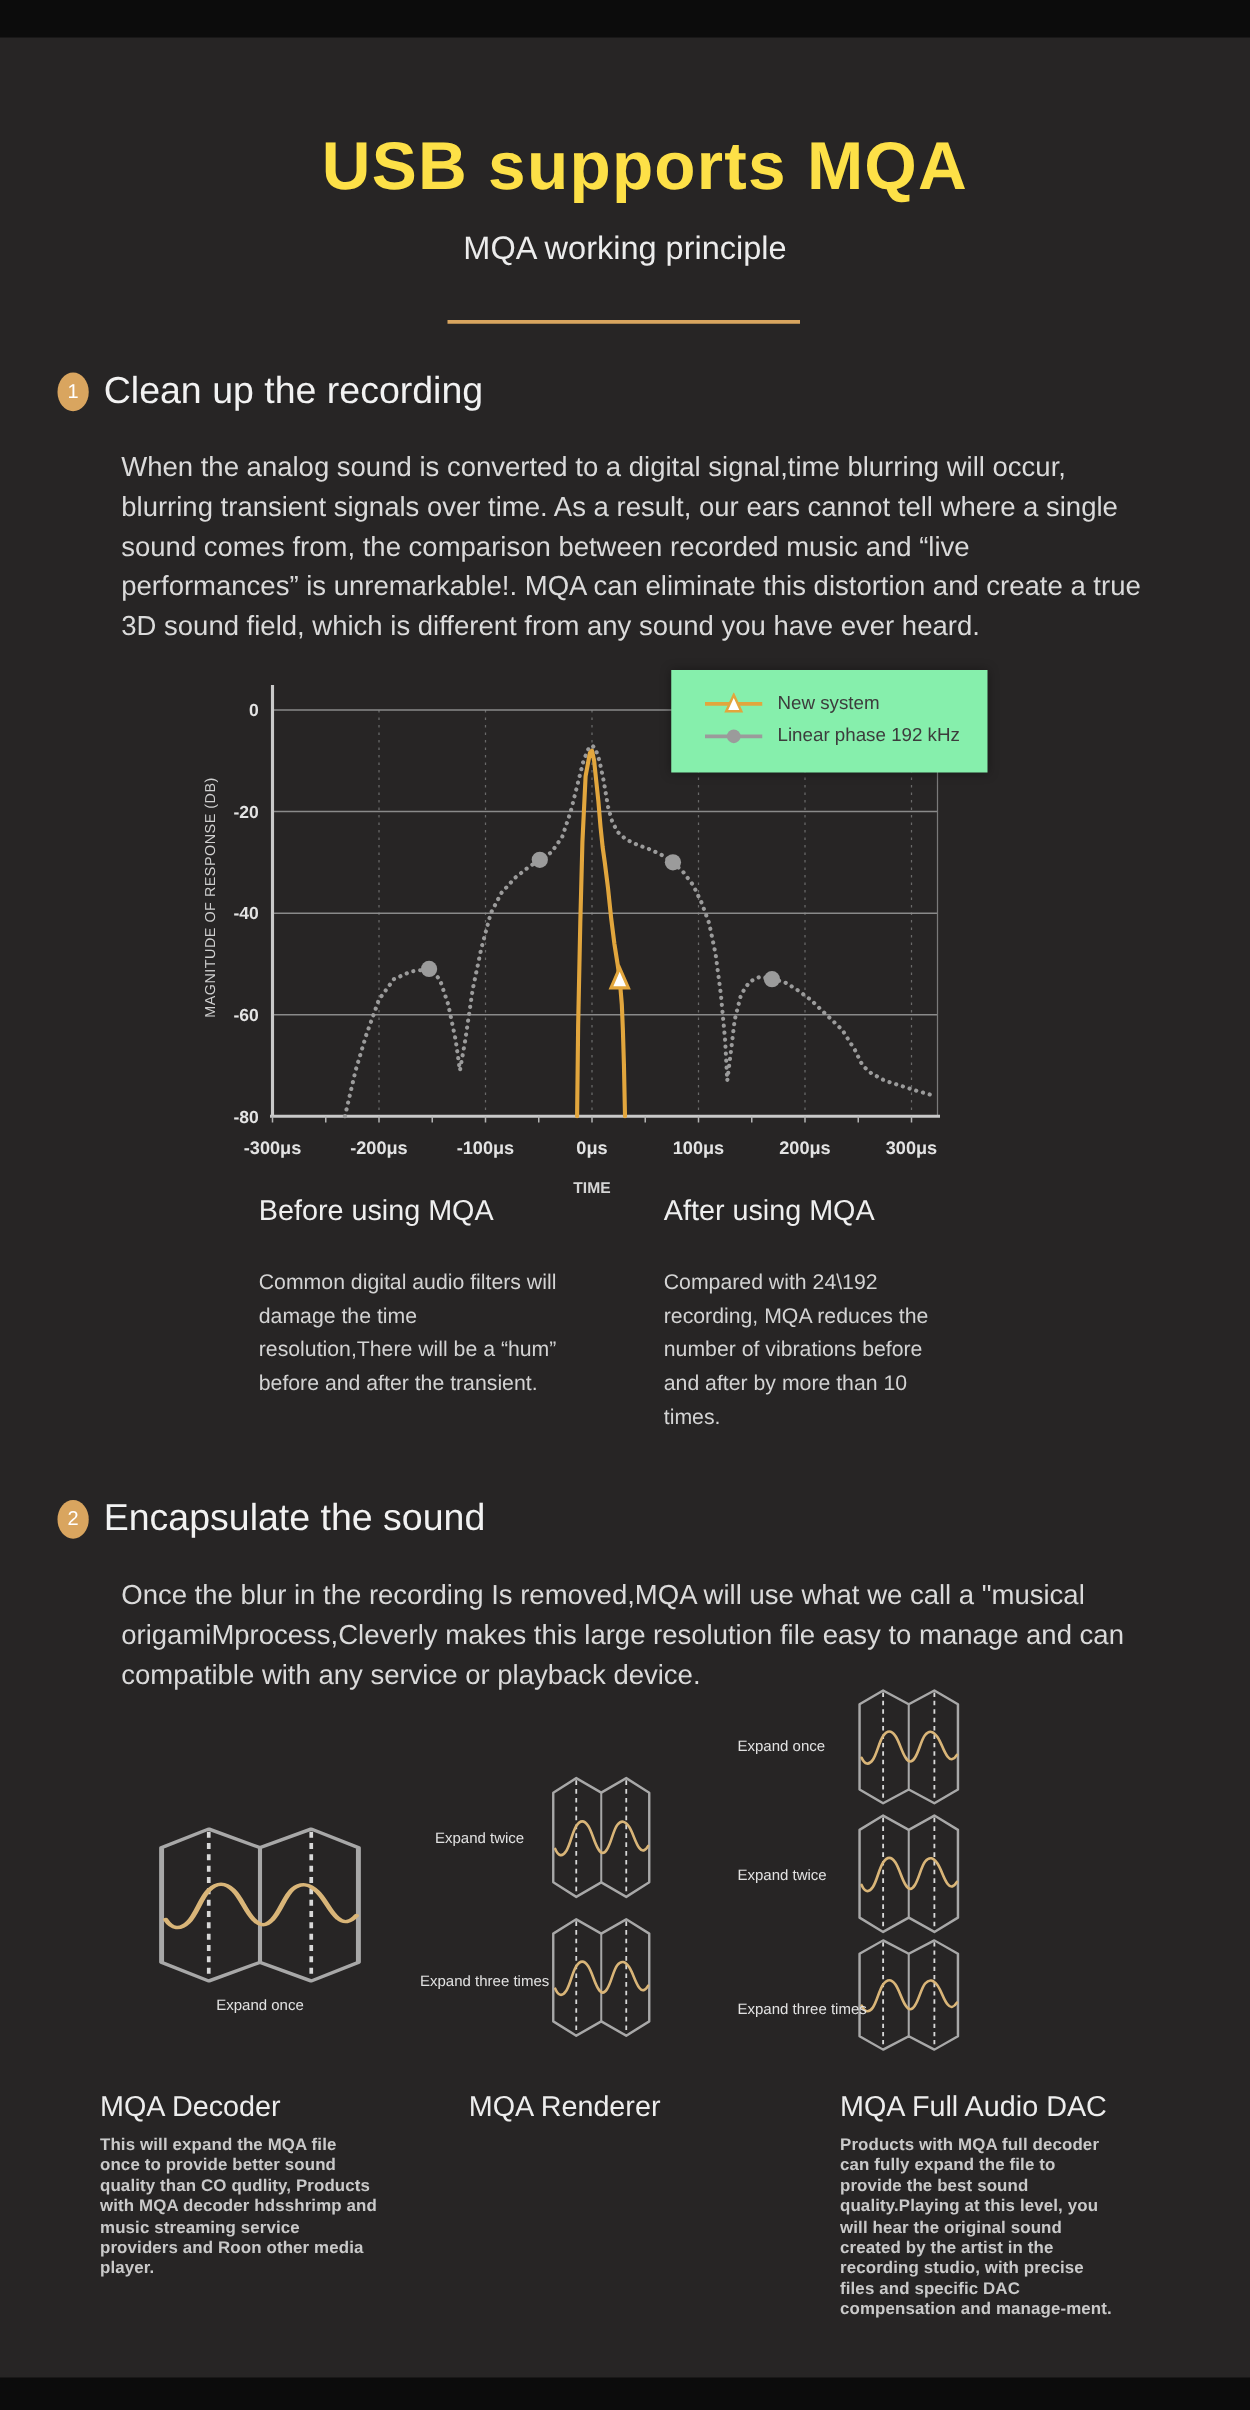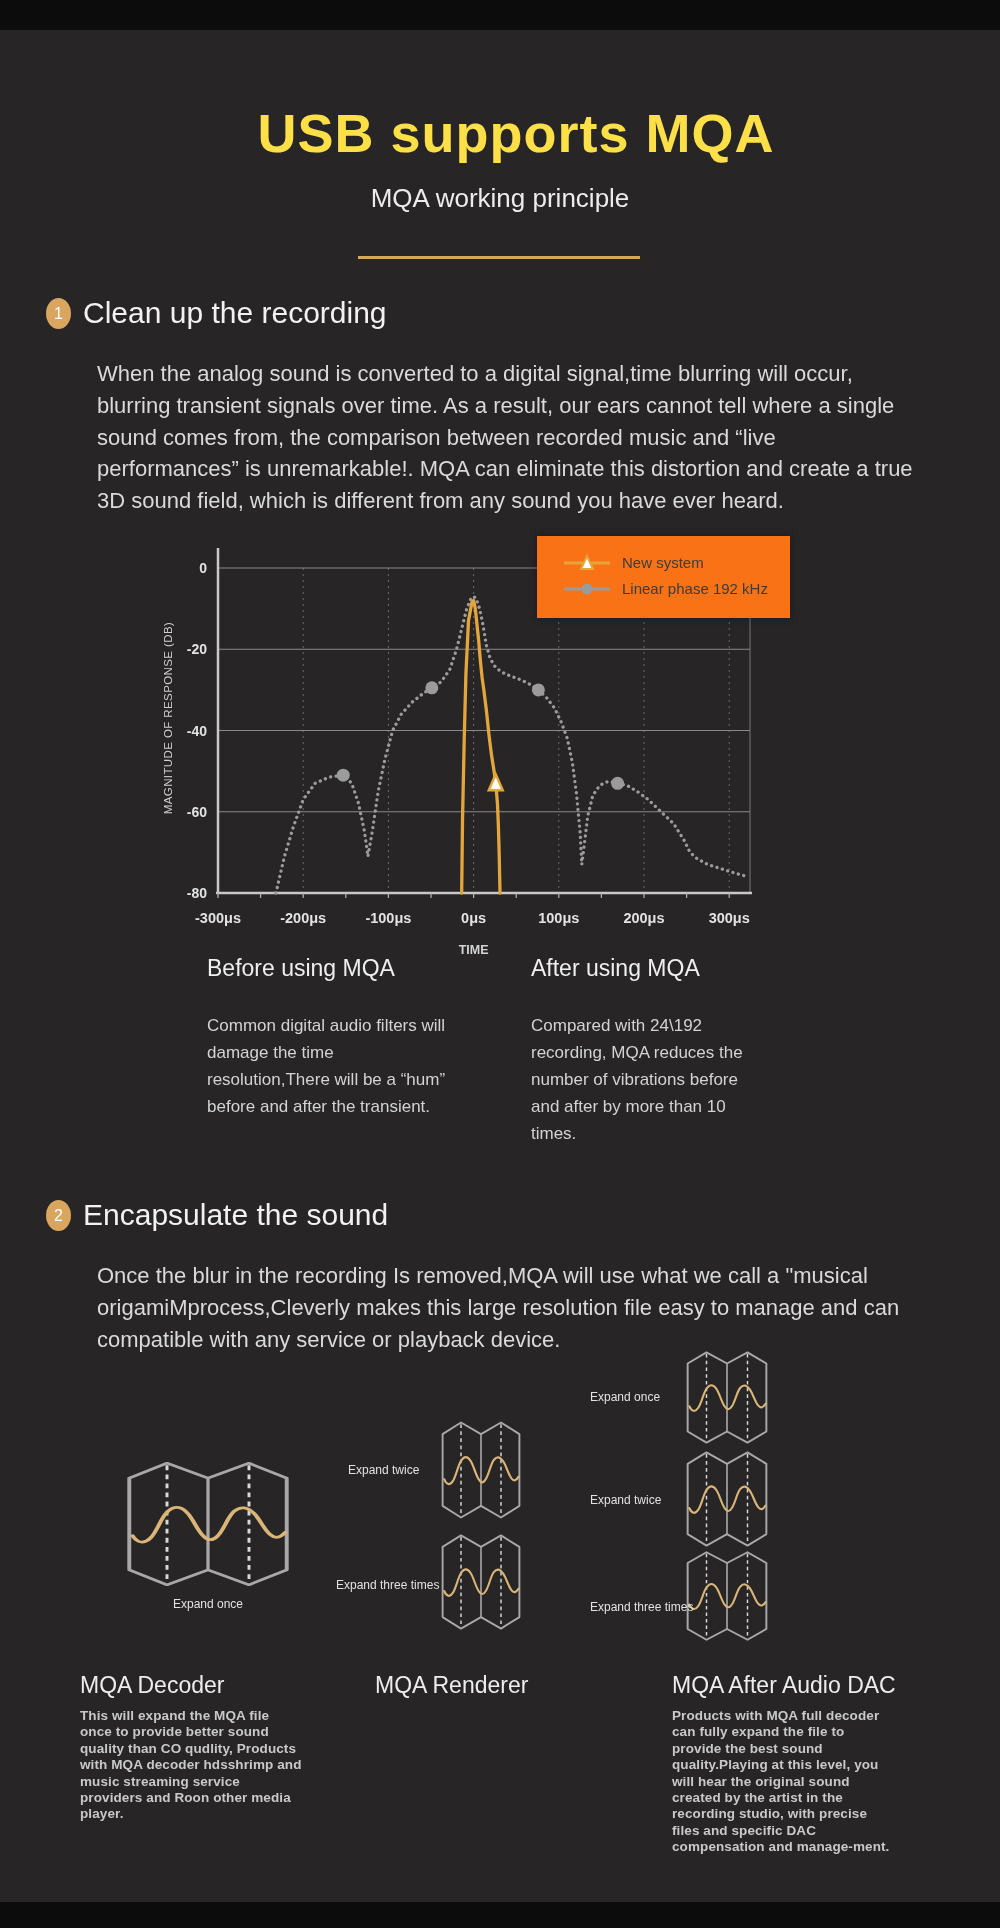--- a/index.html
+++ b/index.html
@@ -20,21 +20,21 @@
   .step.s1{top:296px;} .step.s2{top:1198px;}
   .badge{display:inline-block;width:25px;height:31px;border-radius:50%;background:#D9A55F;
          color:#fff;text-align:center;line-height:31px;font-size:16px;}
   .step-title{font-size:30px;color:#f2f2f2;}
 
   .para{position:absolute;margin:12px;color:#dadada;font-size:22px;line-height:31.8px;}
   .para.p1{left:85px;top:346px;width:818px;}
   .para.p2{left:85px;top:1248px;width:838px;line-height:32px;}
 
   .chart-wrap{position:absolute;left:0;top:545px;width:1000px;height:420px;}
-  .legend{position:absolute;left:537px;top:536px;width:253px;height:82px;background:#f97316;
+  .legend{position:absolute;left:537px;top:536px;width:253px;height:82px;background:#86efac;
           box-shadow:0 0 8px rgba(0,0,0,0.35);padding:13px 0 0 27px;}
   .lrow{display:flex;align-items:center;gap:12px;height:26px;}
   .lrow span{font-size:15px;color:#3c3c3c;}
 
   .cmp-h{position:absolute;top:955px;margin:0;font-size:23px;font-weight:normal;color:#efefef;}
   .cmp-b{position:absolute;top:1012px;margin:0;font-size:17px;line-height:27px;color:#d3d3d3;}
 
   .origami{position:absolute;}
   .og-label{position:absolute;font-size:12px;color:#e2e2e2;white-space:nowrap;}
 
@@ -174,18 +174,18 @@
       <use href="#fold-shape"></use>
     </svg>
   <div class="og-label" style="left:590px;top:1493px">Expand twice</div>
   <svg class="origami" style="left:686px;top:1550px" width="82" height="92" viewBox="0 0 100 120" preserveAspectRatio="none">
       <use href="#fold-shape"></use>
     </svg>
   <div class="og-label" style="left:590px;top:1600px">Expand three times</div>
 
   <h3 class="prod-h" style="left:80px">MQA Decoder</h3>
   <h3 class="prod-h" style="left:375px">MQA Renderer</h3>
-  <h3 class="prod-h" style="left:672px">MQA After Audio DAC</h3>
+  <h3 class="prod-h" style="left:672px">MQA Full Audio DAC</h3>
   <p class="prod-b" style="left:80px;width:222px">This will expand the MQA file once to provide better sound quality than CO qudlity, Products with MQA decoder hdsshrimp and music streaming service providers and Roon other media player.</p>
   <p class="prod-b" style="left:672px;width:220px">Products with MQA full decoder can fully expand the file to provide the best sound quality.Playing at this level, you will hear the original sound created by the artist in the recording studio, with precise files and specific DAC compensation and manage-ment.</p>
 
   <div class="bar bottom"></div>
 </div>
 
 </body></html>

